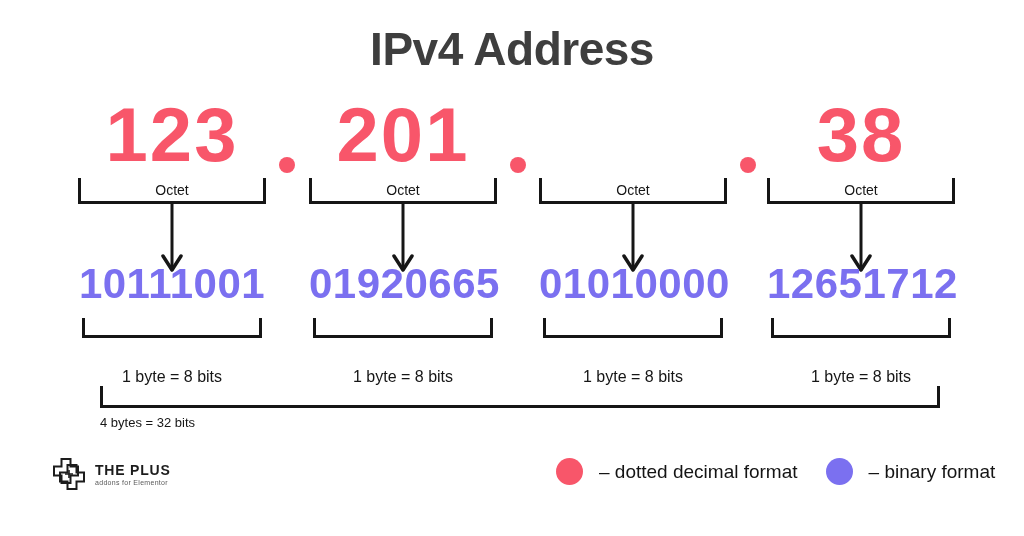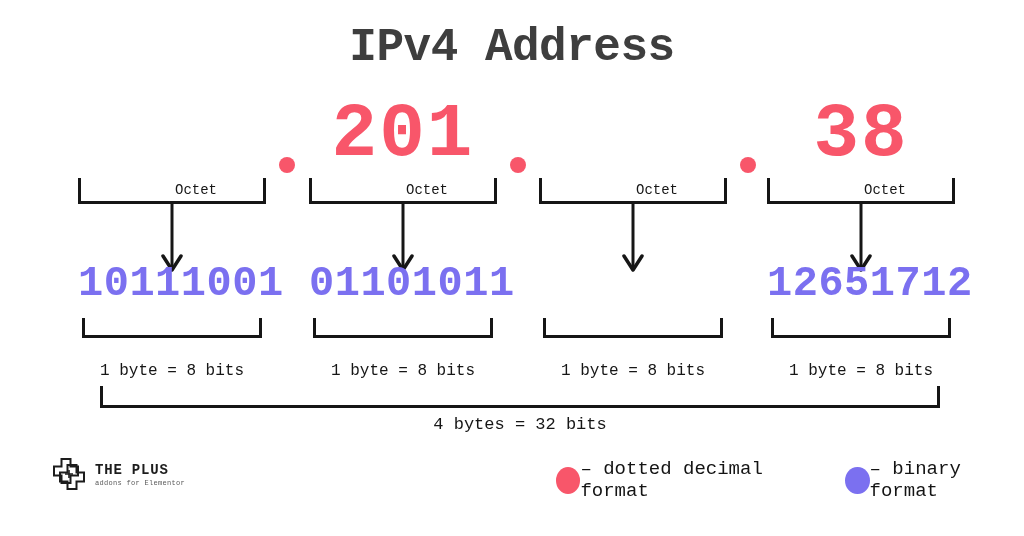--- a/index.html
+++ b/index.html
@@ -3,21 +3,21 @@
 <meta charset="utf-8">
 <style>
   * { margin: 0; padding: 0; box-sizing: border-box; }
   html, body { background: #ffffff; }
   .stage {
     position: relative;
     width: 1024px;
     height: 528px;
     background: #ffffff;
     overflow: hidden;
-    font-family: Liberation Mono, monospace;
+    font-family: Liberation Sans, sans-serif;
   }
   .title {
     position: absolute;
     top: 22px; left: 0; width: 1024px;
     text-align: center;
     font-size: 46px;
     font-weight: bold;
     letter-spacing: -0.5px;
     color: #3e3e3e;
   }
@@ -42,86 +42,87 @@
   .dot-2 { left: 740px; }
 
   .upper-bracket {
     position: absolute; top: 80px; left: 0; width: 188px; height: 26px;
     border-left: 3px solid #161616;
     border-right: 3px solid #161616;
     border-bottom: 3px solid #161616;
   }
   .octet-label {
     position: absolute; bottom: 3px; left: 0; width: 100%;
-    text-align: center; font-size: 14px; color: #161616; margin-left: 24px;
+    text-align: center; font-size: 14px; color: #161616;
   }
   .down-arrow {
     position: absolute; top: 106px; left: 82px; width: 24px; height: 70px;
   }
   .bin-value {
     position: absolute; top: 164px; left: 0; width: 188px; height: 44px;
     text-align: center; line-height: 44px;
     font-size: 42px; font-weight: bold; letter-spacing: 0.5px;
     color: #7b70f0;
   }
   .lower-bracket {
     position: absolute; top: 220px; left: 4px; width: 180px; height: 20px;
     border-left: 3px solid #161616;
     border-right: 3px solid #161616;
     border-bottom: 3px solid #161616;
   }
   .byte-label {
-    position: absolute; top: 264px; left: 0; width: 188px;
+    position: absolute; top: 270px; left: 0; width: 188px;
     text-align: center; font-size: 16px; color: #161616;
   }
 
   .total-bracket {
     position: absolute; top: 386px; left: 100px; width: 840px; height: 22px;
     border-left: 3px solid #161616;
     border-right: 3px solid #161616;
     border-bottom: 3px solid #161616;
   }
   .total-label {
     position: absolute; top: 415px; left: 100px; width: 840px;
-    text-align: center; font-size: 17px; color: #161616;
+    font-size: 13px; color: #161616;
   }
 
   .logo {
     position: absolute; left: 49px; top: 452px;
     display: flex; align-items: center; gap: 6px;
   }
   .logo-text .logo-name {
     font-size: 14px; font-weight: bold; letter-spacing: 0.8px; color: #1c1c1c;
   }
   .logo-text .logo-tagline {
     font-size: 7px; color: #5a5a5a; letter-spacing: 0.3px; margin-top: 1px;
   }
 
   .legend {
     position: absolute; top: 458px; left: 556px;
     display: flex; align-items: center; gap: 28px;
   }
-  .legend-item { display: flex; align-items: center; gap: 0; }
+  .legend-item { display: flex; align-items: center; gap: 16px; }
   .legend-swatch { width: 27px; height: 27px; border-radius: 50%; }
   .swatch-decimal { background: #f8566a; }
   .swatch-binary { background: #7b70f0; }
   .legend-label { font-size: 19px; color: #141414; }
 </style>
 </head>
 <body>
 
 <div class="stage">
 
   <div class="title">IPv4 Address</div>
 
   <div class="dot-sep dot-0"></div>
   <div class="dot-sep dot-1"></div>
   <div class="dot-sep dot-2"></div>
 
   <div class="octet-col col-0">
+    <div class="dec-value">123</div>
     <div class="upper-bracket">
       <div class="octet-label">Octet</div>
     </div>
     <svg class="down-arrow" viewBox="0 0 24 70">
       <line x1="12" y1="0" x2="12" y2="64" stroke="#161616" stroke-width="3"></line>
       <path d="M3 52 L12 66 L21 52" fill="none" stroke="#161616" stroke-width="3.5" stroke-linecap="round" stroke-linejoin="round"></path>
     </svg>
     <div class="bin-value">10111001</div>
     <div class="lower-bracket"></div>
     <div class="byte-label">1 byte = 8 bits</div>
@@ -129,33 +130,34 @@
 
   <div class="octet-col col-1">
     <div class="dec-value">201</div>
     <div class="upper-bracket">
       <div class="octet-label">Octet</div>
     </div>
     <svg class="down-arrow" viewBox="0 0 24 70">
       <line x1="12" y1="0" x2="12" y2="64" stroke="#161616" stroke-width="3"></line>
       <path d="M3 52 L12 66 L21 52" fill="none" stroke="#161616" stroke-width="3.5" stroke-linecap="round" stroke-linejoin="round"></path>
     </svg>
-    <div class="bin-value">01101011</div>
+    <div class="bin-value">01920665</div>
     <div class="lower-bracket"></div>
     <div class="byte-label">1 byte = 8 bits</div>
   </div>
 
   <div class="octet-col col-2">
     <div class="upper-bracket">
       <div class="octet-label">Octet</div>
     </div>
     <svg class="down-arrow" viewBox="0 0 24 70">
       <line x1="12" y1="0" x2="12" y2="64" stroke="#161616" stroke-width="3"></line>
       <path d="M3 52 L12 66 L21 52" fill="none" stroke="#161616" stroke-width="3.5" stroke-linecap="round" stroke-linejoin="round"></path>
     </svg>
+    <div class="bin-value">01010000</div>
     <div class="lower-bracket"></div>
     <div class="byte-label">1 byte = 8 bits</div>
   </div>
 
   <div class="octet-col col-3">
     <div class="dec-value">38</div>
     <div class="upper-bracket">
       <div class="octet-label">Octet</div>
     </div>
     <svg class="down-arrow" viewBox="0 0 24 70">

